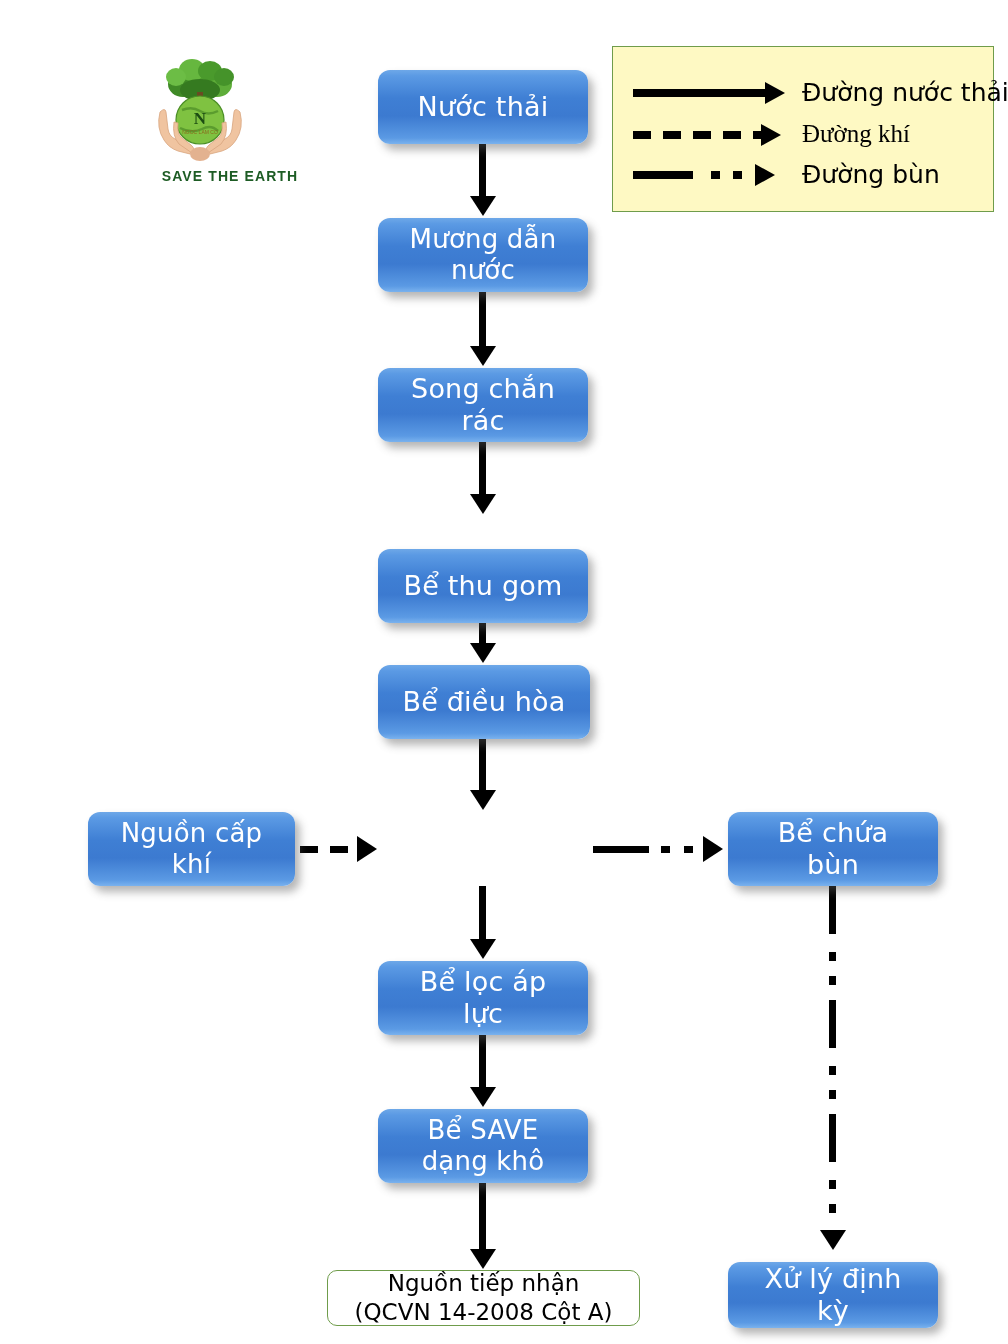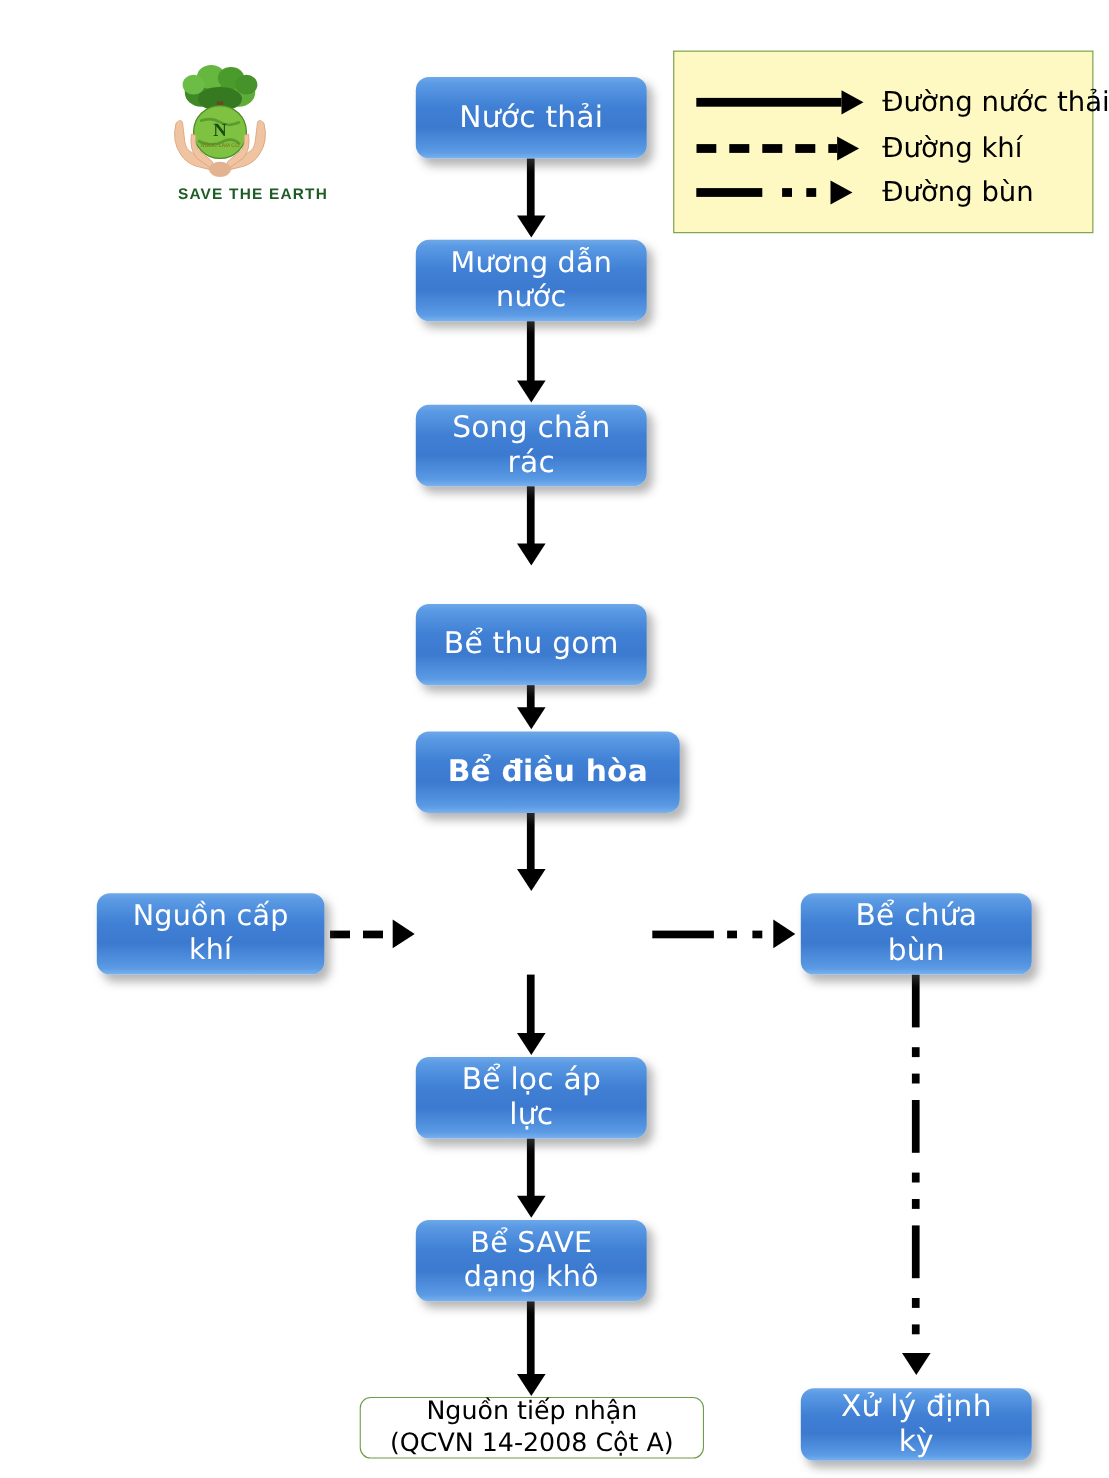--- a/index.html
+++ b/index.html
@@ -202,21 +202,21 @@
   <div id="legend" style="left:612px; top:46px; width:382px; height:166px;">
 
     <div class="legend-row" style="left:20px; top:30px;">
       <span class="legend-sample">
         <span class="ls-line-solid"></span>
         <span class="ls-head" style="left:132px;"></span>
       </span>
       <span class="legend-label">Đường nước thải</span>
     </div>
 
-    <div class="legend-row" style="left:20px; top:72px;">
+    <div class="legend-row" style="left:20px; top:72px;font-family:Liberation Serif, serif;">
       <span class="legend-sample">
         <span class="ls-line-dashed"></span>
         <span class="ls-head" style="left:128px;"></span>
       </span>
       <span class="legend-label">Đường khí</span>
     </div>
 
     <div class="legend-row" style="left:20px; top:112px;">
       <span class="legend-sample">
         <span class="seg" style="left:0;   top:10px; width:60px; height:8px;"></span>
@@ -237,21 +237,21 @@
   </div>
 
   <div class="pbox" style="left:378px; top:368px; width:210px; height:74px;">
     <span>Song chắn rác</span>
   </div>
 
   <div class="pbox" style="left:378px; top:516px; width:210px; height:74px;margin-top:33px;">
     <span>Bể thu gom</span>
   </div>
 
-  <div class="pbox" style="left:378px; top:665px; width:240px; height:74px;font-weight:bold;">
+  <div class="pbox" style="left:378px; top:665px; width:212px; height:74px;">
     <span>Bể điều hòa</span>
   </div>
 
   <div class="pbox two-line" style="left:88px; top:812px; width:207px; height:74px;">
     <span>Nguồn cấp khí</span>
   </div>
 
 
   <div class="pbox" style="left:728px; top:812px; width:210px; height:74px;">
     <span>Bể chứa bùn</span>

